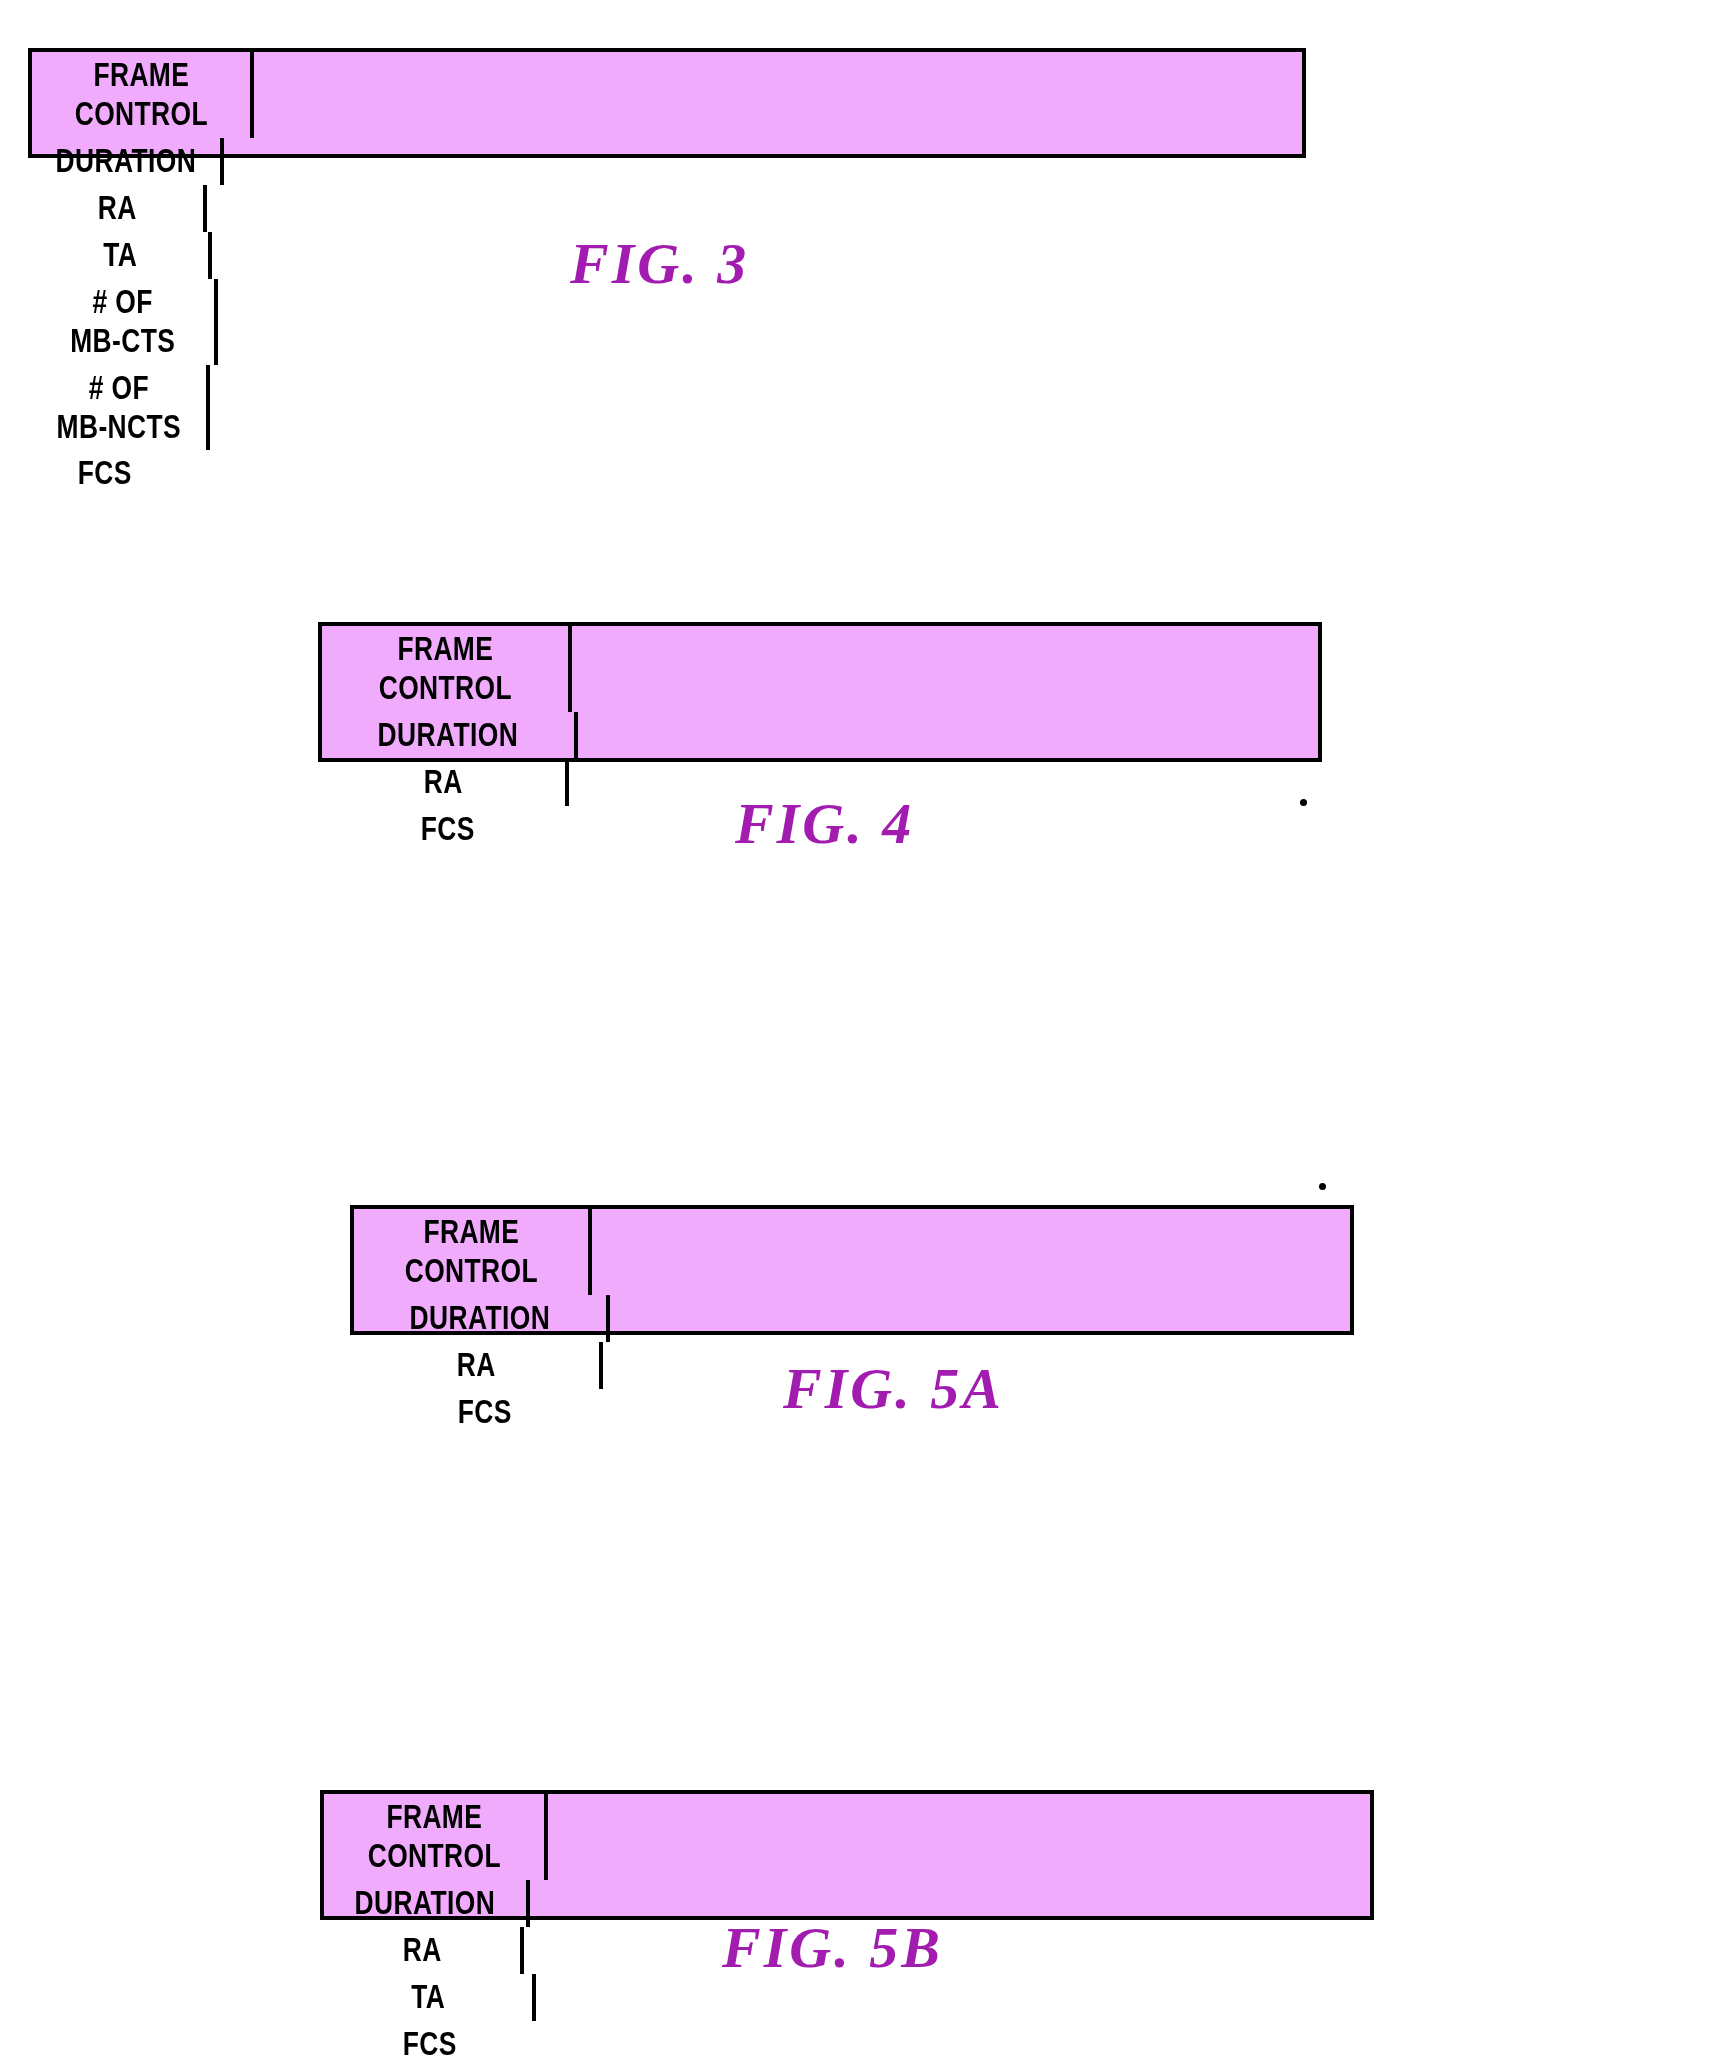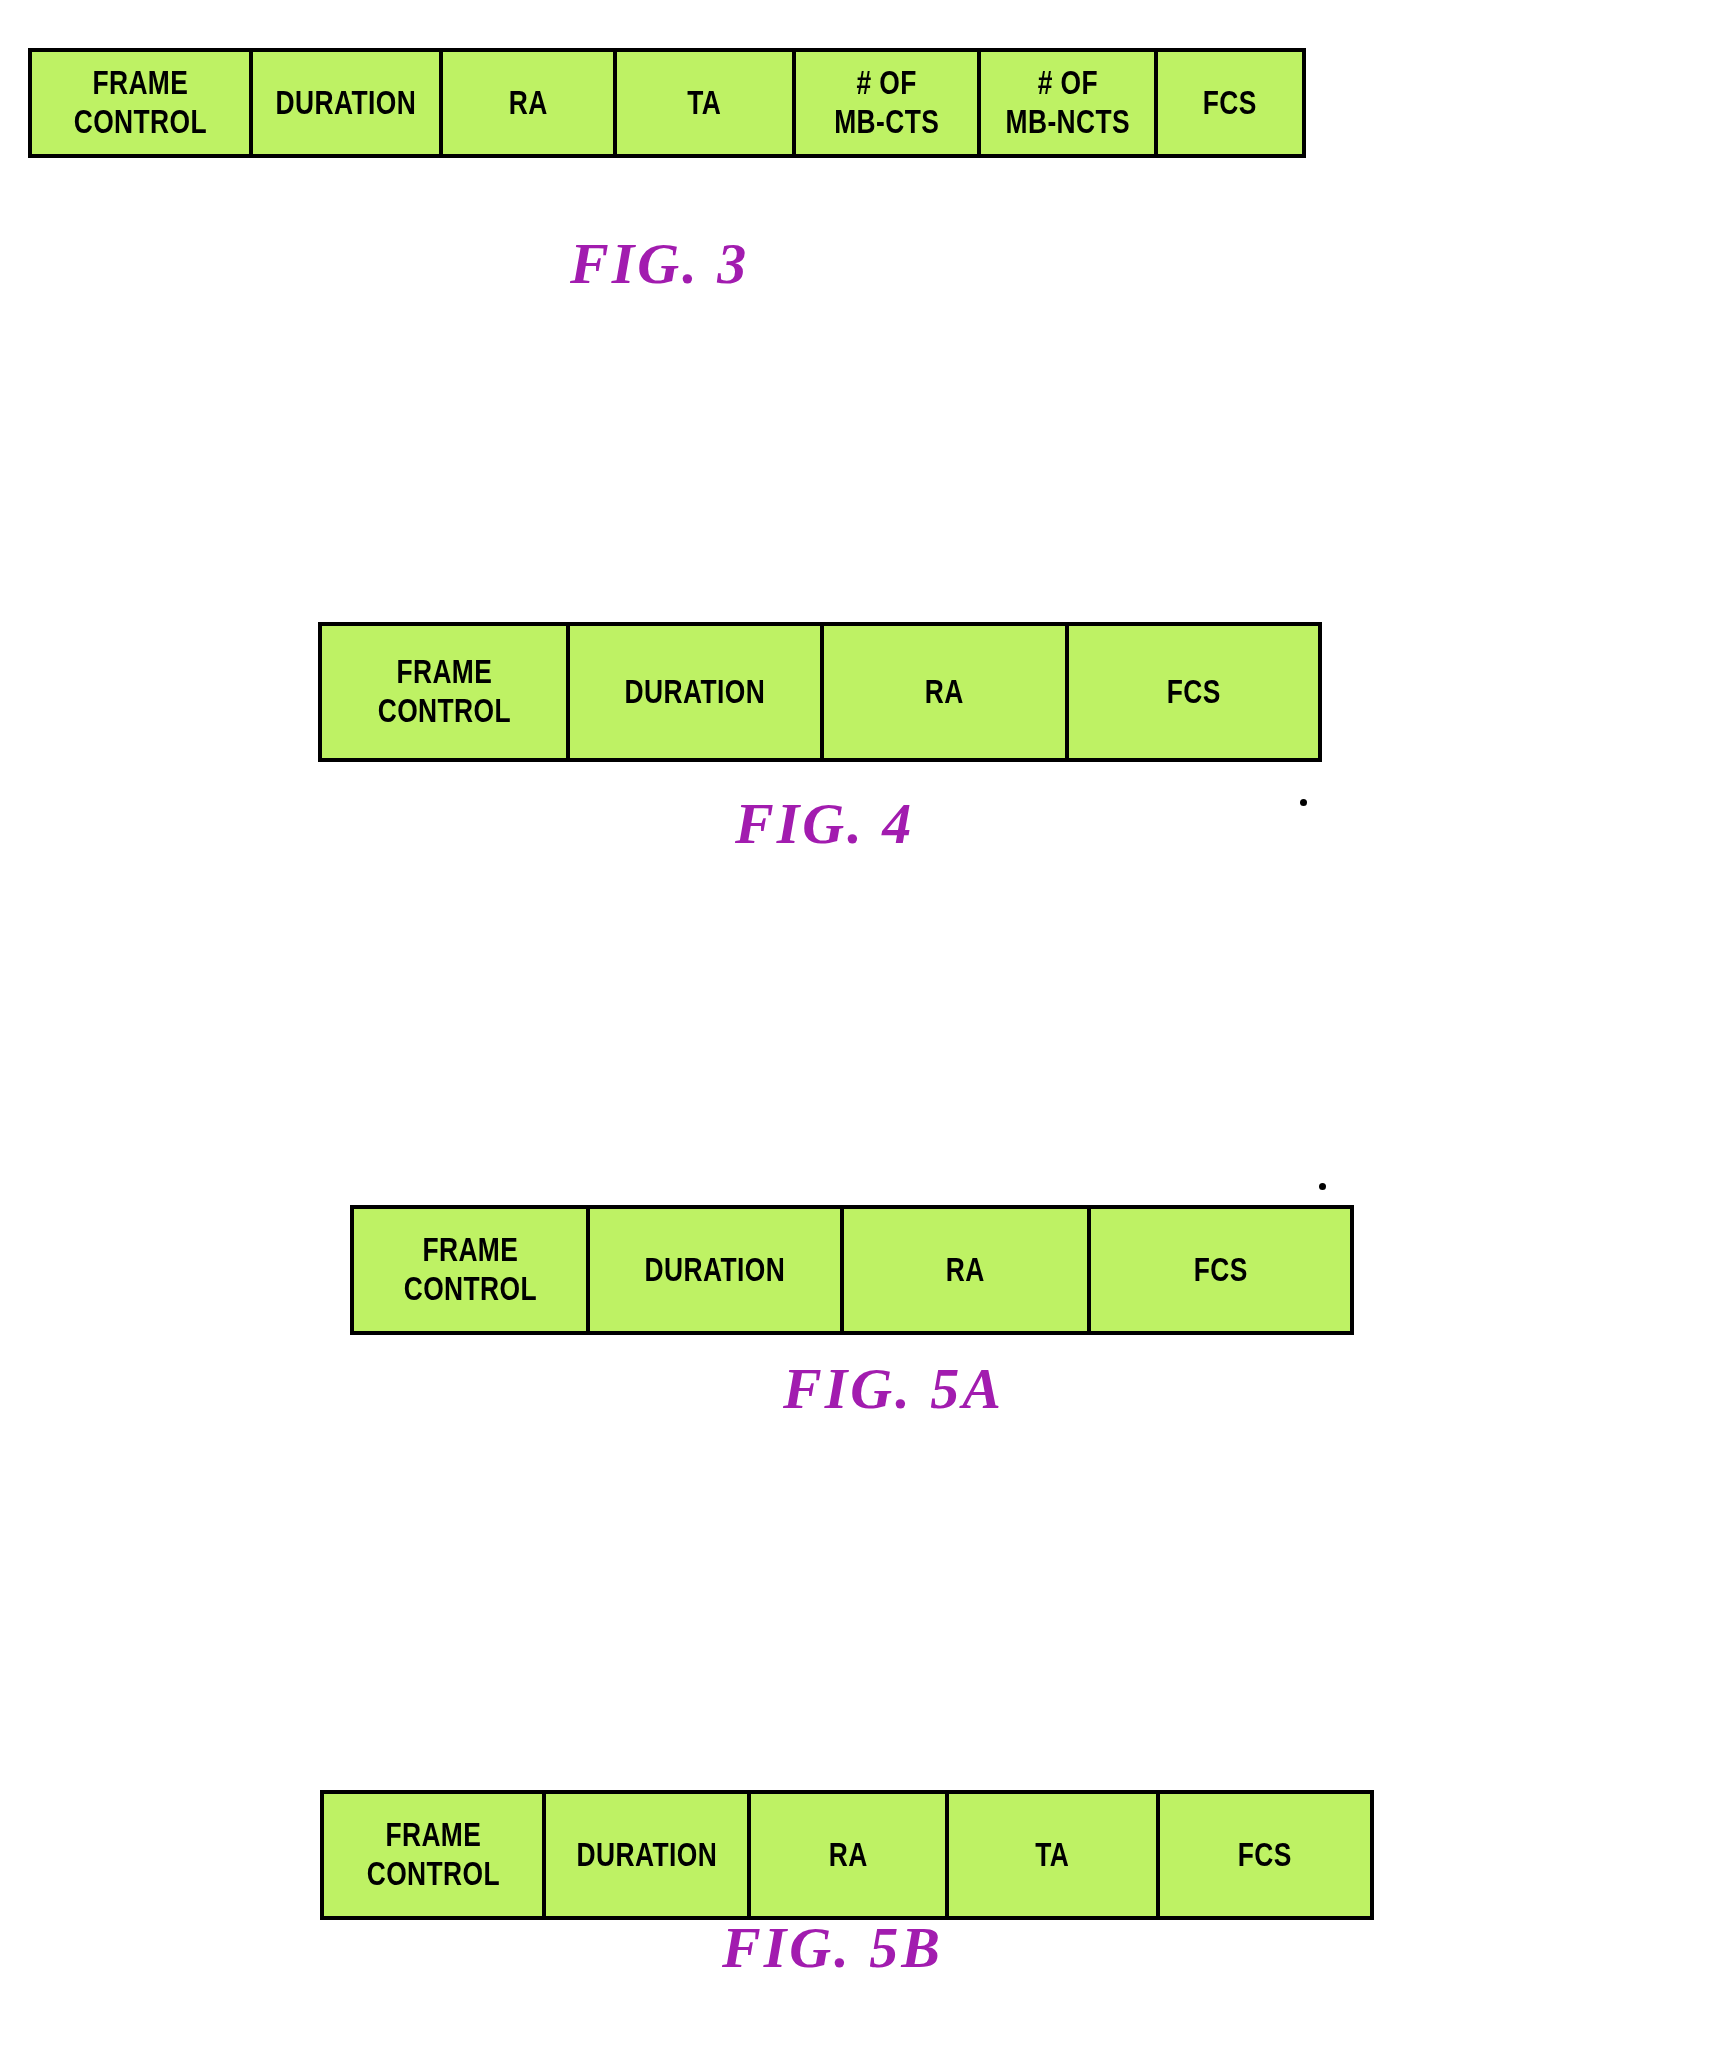--- a/index.html
+++ b/index.html
@@ -17,25 +17,25 @@
     overflow: hidden;
   }
 
   .figure-block {
     position: absolute;
   }
 
   
   .frame-table {
     display: flex;
-    flex-direction: row;
+    flex-direction: column;
     align-items: stretch;
     border: 4px solid #000;
     box-sizing: border-box;
-    background: #bef264;
+    background: #f0abfc;
   }
   .frame-cell {
     box-sizing: border-box;
     border-right: 4px solid #000;
     display: flex;
     align-items: center;
     justify-content: center;
     text-align: center;
     padding: 4px 2px;
   }

